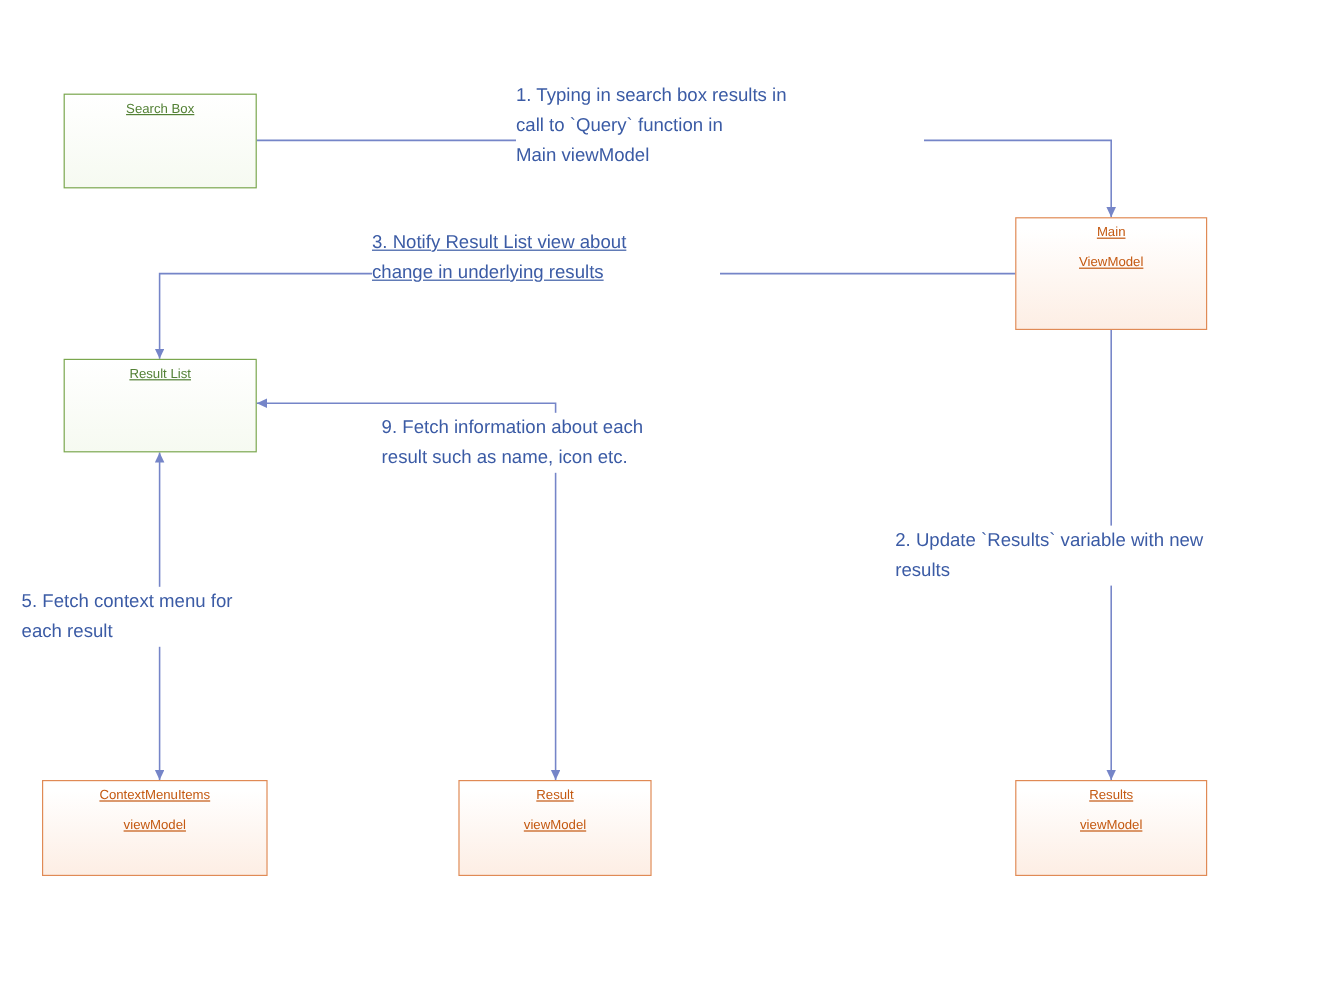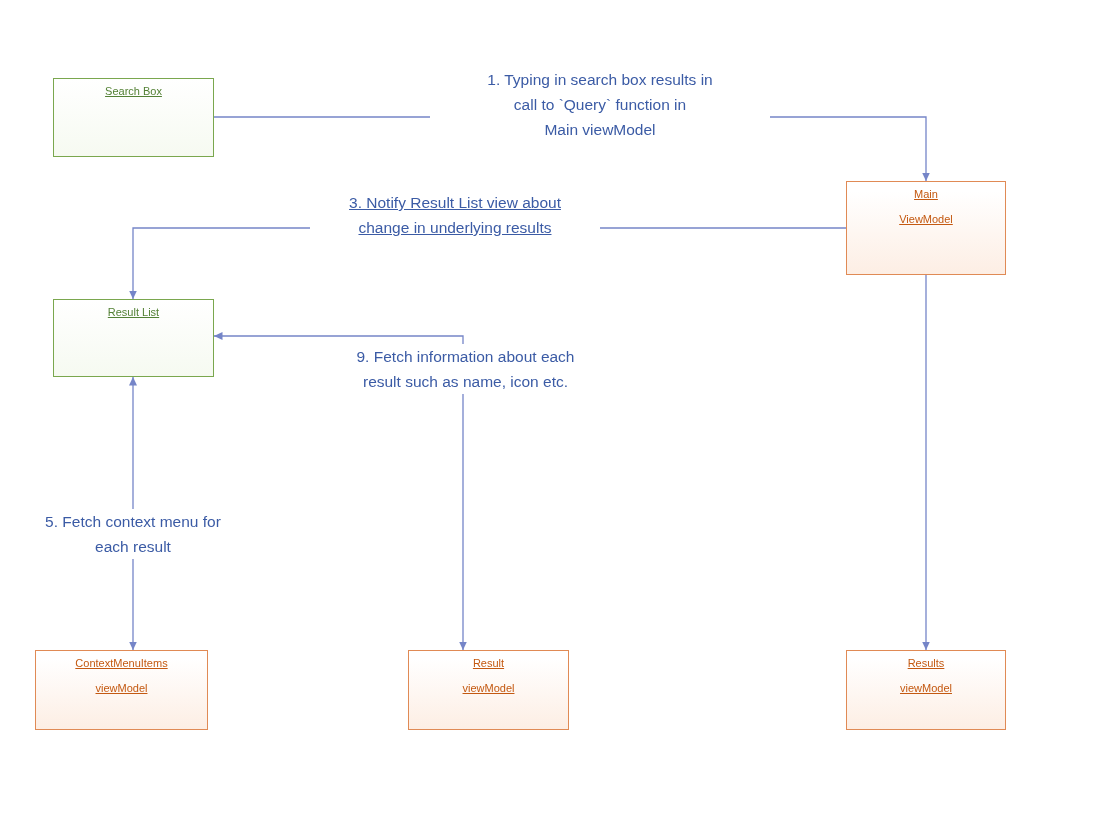--- a/index.html
+++ b/index.html
@@ -43,21 +43,20 @@
     border: 1px solid #e08a55;
     color: #c45911;
     background: linear-gradient(180deg, #ffffff 10%, #fdeee4 100%);
   }
   .annotation {
     position: absolute;
     z-index: 3;
     color: #3b5ba5;
     font-size: 15.5px;
     line-height: 25px;
-    text-align: center;
     white-space: pre-line;
     background: #ffffff;
   }
 </style>
 </head>
 <body>
 
 <div class="canvas">
 
   <svg class="arrows" width="1110" height="820" viewBox="0 0 1110 820">
@@ -79,42 +78,44 @@
 
   <div class="node view" style="left:53px; top:299px; width:161px; height:78px;">
     <span>Result List</span>
   </div>
 
   <div class="node vm" style="left:846px; top:181px; width:160px; height:94px;">
     <span>Main
 ViewModel</span>
   </div>
 
-  <div class="node vm" style="left:35px; top:650px; width:173px; height:80px;">
+  <div class="node vm" style="left:35px; top:650px; width:188px; height:80px;">
     <span>ContextMenuItems
 viewModel</span>
   </div>
 
-  <div class="node vm" style="left:382px; top:650px; width:161px; height:80px;margin-left:26px;">
+  <div class="node vm" style="left:382px; top:650px; width:161px; height:80px;">
     <span>Result
 viewModel</span>
   </div>
 
   <div class="node vm" style="left:846px; top:650px; width:160px; height:80px;">
     <span>Results
 viewModel</span>
   </div>
 
   <div class="annotation" style="left:430px; top:67px; width:340px;">1. Typing in search box results in
 call to `Query` function in
 Main viewModel</div>
 
+  <div class="annotation" style="left:746px; top:438px; width:360px;">2. Update `Results` variable with new
+results</div>
 
   <div class="annotation" style="left:310px; top:190px; width:290px;text-decoration:underline;">3. Notify Result List view about
 change in underlying results</div>
 
   <div class="annotation" style="left:318px; top:344px; width:295px;">9. Fetch information about each
 result such as name, icon etc.</div>
 
-  <div class="annotation" style="left:18px; top:489px; width:230px;margin-top:20px;">5. Fetch context menu for
+  <div class="annotation" style="left:18px; top:489px; width:230px;">5. Fetch context menu for
 each result</div>
 
 </div>
 
 </body></html>

